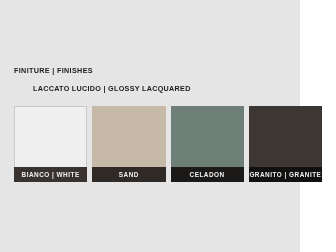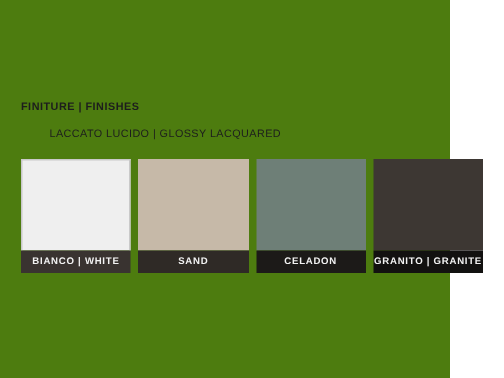--- a/index.html
+++ b/index.html
@@ -11,41 +11,41 @@
     width: 336px;
     height: 252px;
     overflow: hidden;
     font-family: "Liberation Sans", sans-serif;
     -webkit-font-smoothing: antialiased;
   }
   .page {
     position: relative;
     width: 300px;
     height: 252px;
-    background: #4d7c0f;
+    background: #e5e5e5;
     box-sizing: border-box;
   }
   .headings {
     position: absolute;
     left: 14px;
     top: 66px;
     width: 310px;
   }
   .heading-main {
     font-size: 7.2px;
     font-weight: bold;
     letter-spacing: 0.35px;
     color: #1d1d1d;
     line-height: 10px;
     white-space: nowrap;
   }
   .heading-sub {
     margin-top: 8px;
     font-size: 7.2px;
-    font-weight: normal;
+    font-weight: bold;
     letter-spacing: 0.3px;
     color: #1d1d1d;
     line-height: 10px;
     white-space: nowrap;
     padding-left: 19px;
   }
   .swatch-row {
     position: absolute;
     left: 14px;
     top: 106px;

